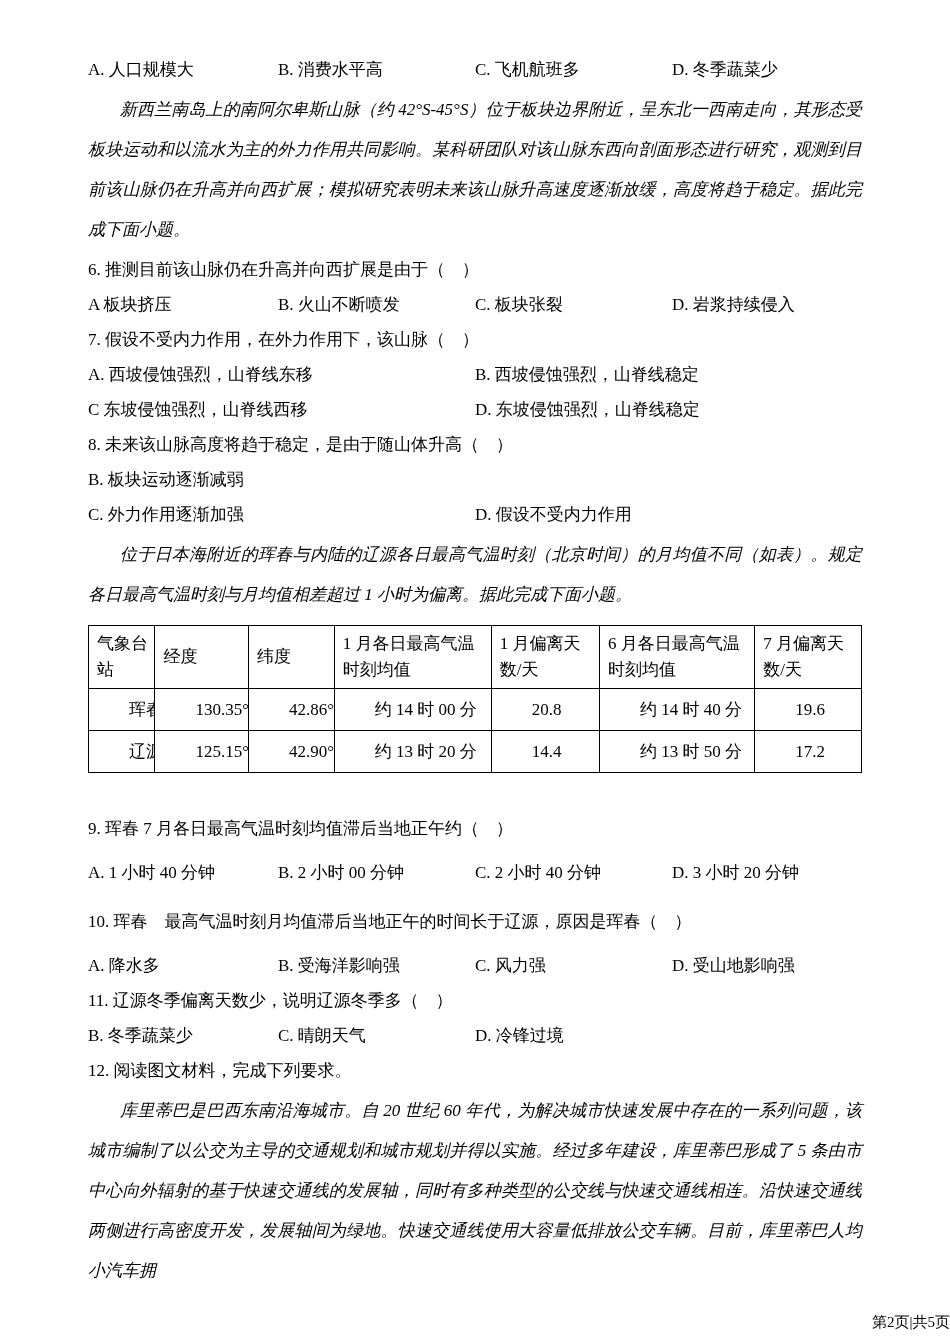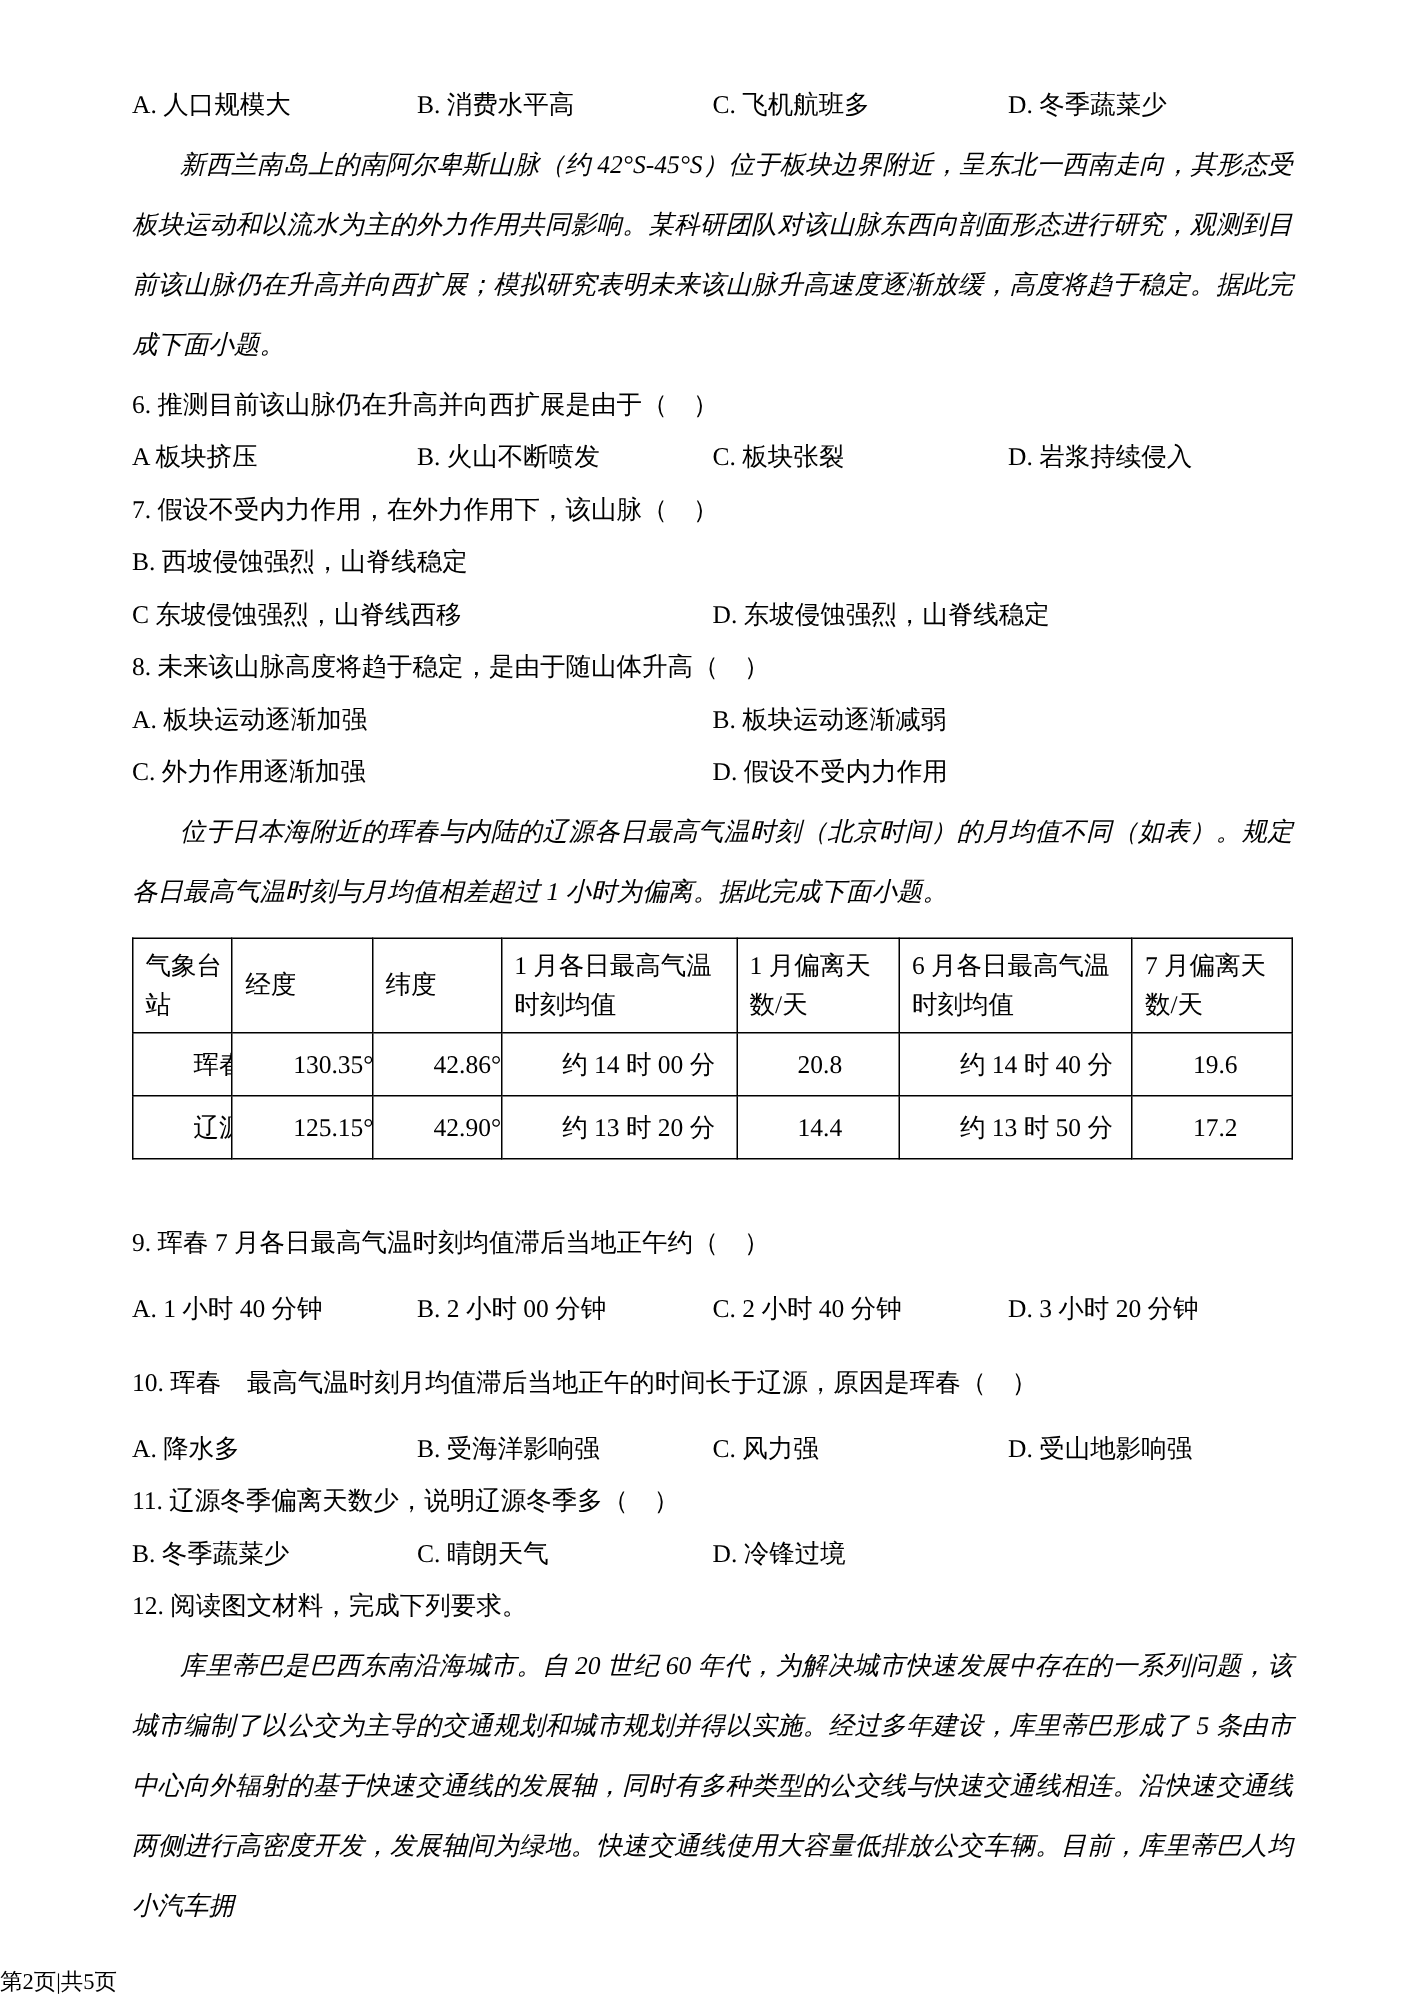--- a/index.html
+++ b/index.html
@@ -59,21 +59,21 @@
   }
   table.station th { height: 56px; }
   table.station td { height: 35px; white-space: nowrap; padding-left: 40px; }
   .mt12 { margin-top: 14px; }
   .mb8  { margin-bottom: 9px; }
   .footer {
     position: absolute;
     left: 0;
     right: 0;
     bottom: 12px;
-    text-align: left;
+    text-align: right;
     font-size: 15px;
     line-height: 20px;
   }
 </style>
 </head>
 <body>
 
 <div class="content">
 
   <div class="opts opts-4">
@@ -88,30 +88,30 @@
   <p class="q">6. 推测目前该山脉仍在升高并向西扩展是由于（　）</p>
   <div class="opts opts-4">
     <span>A 板块挤压</span>
     <span>B. 火山不断喷发</span>
     <span>C. 板块张裂</span>
     <span>D. 岩浆持续侵入</span>
   </div>
 
   <p class="q">7. 假设不受内力作用，在外力作用下，该山脉（　）</p>
   <div class="opts opts-2">
+    <span>A. 西坡侵蚀强烈，山脊线东移</span>
     <span>B. 西坡侵蚀强烈，山脊线稳定</span>
   </div>
   <div class="opts opts-2">
     <span>C 东坡侵蚀强烈，山脊线西移</span>
     <span>D. 东坡侵蚀强烈，山脊线稳定</span>
   </div>
 
   <p class="q">8. 未来该山脉高度将趋于稳定，是由于随山体升高（　）</p>
   <div class="opts opts-2">
-    <span>A. 板块运动逐渐加强</span>
     <span>B. 板块运动逐渐减弱</span>
   </div>
   <div class="opts opts-2">
     <span>C. 外力作用逐渐加强</span>
     <span>D. 假设不受内力作用</span>
   </div>
 
   <p class="material">位于日本海附近的珲春与内陆的辽源各日最高气温时刻（北京时间）的月均值不同（如表）。规定各日最高气温时刻与月均值相差超过 1 小时为偏离。据此完成下面小题。</p>
 
   <table class="station">

